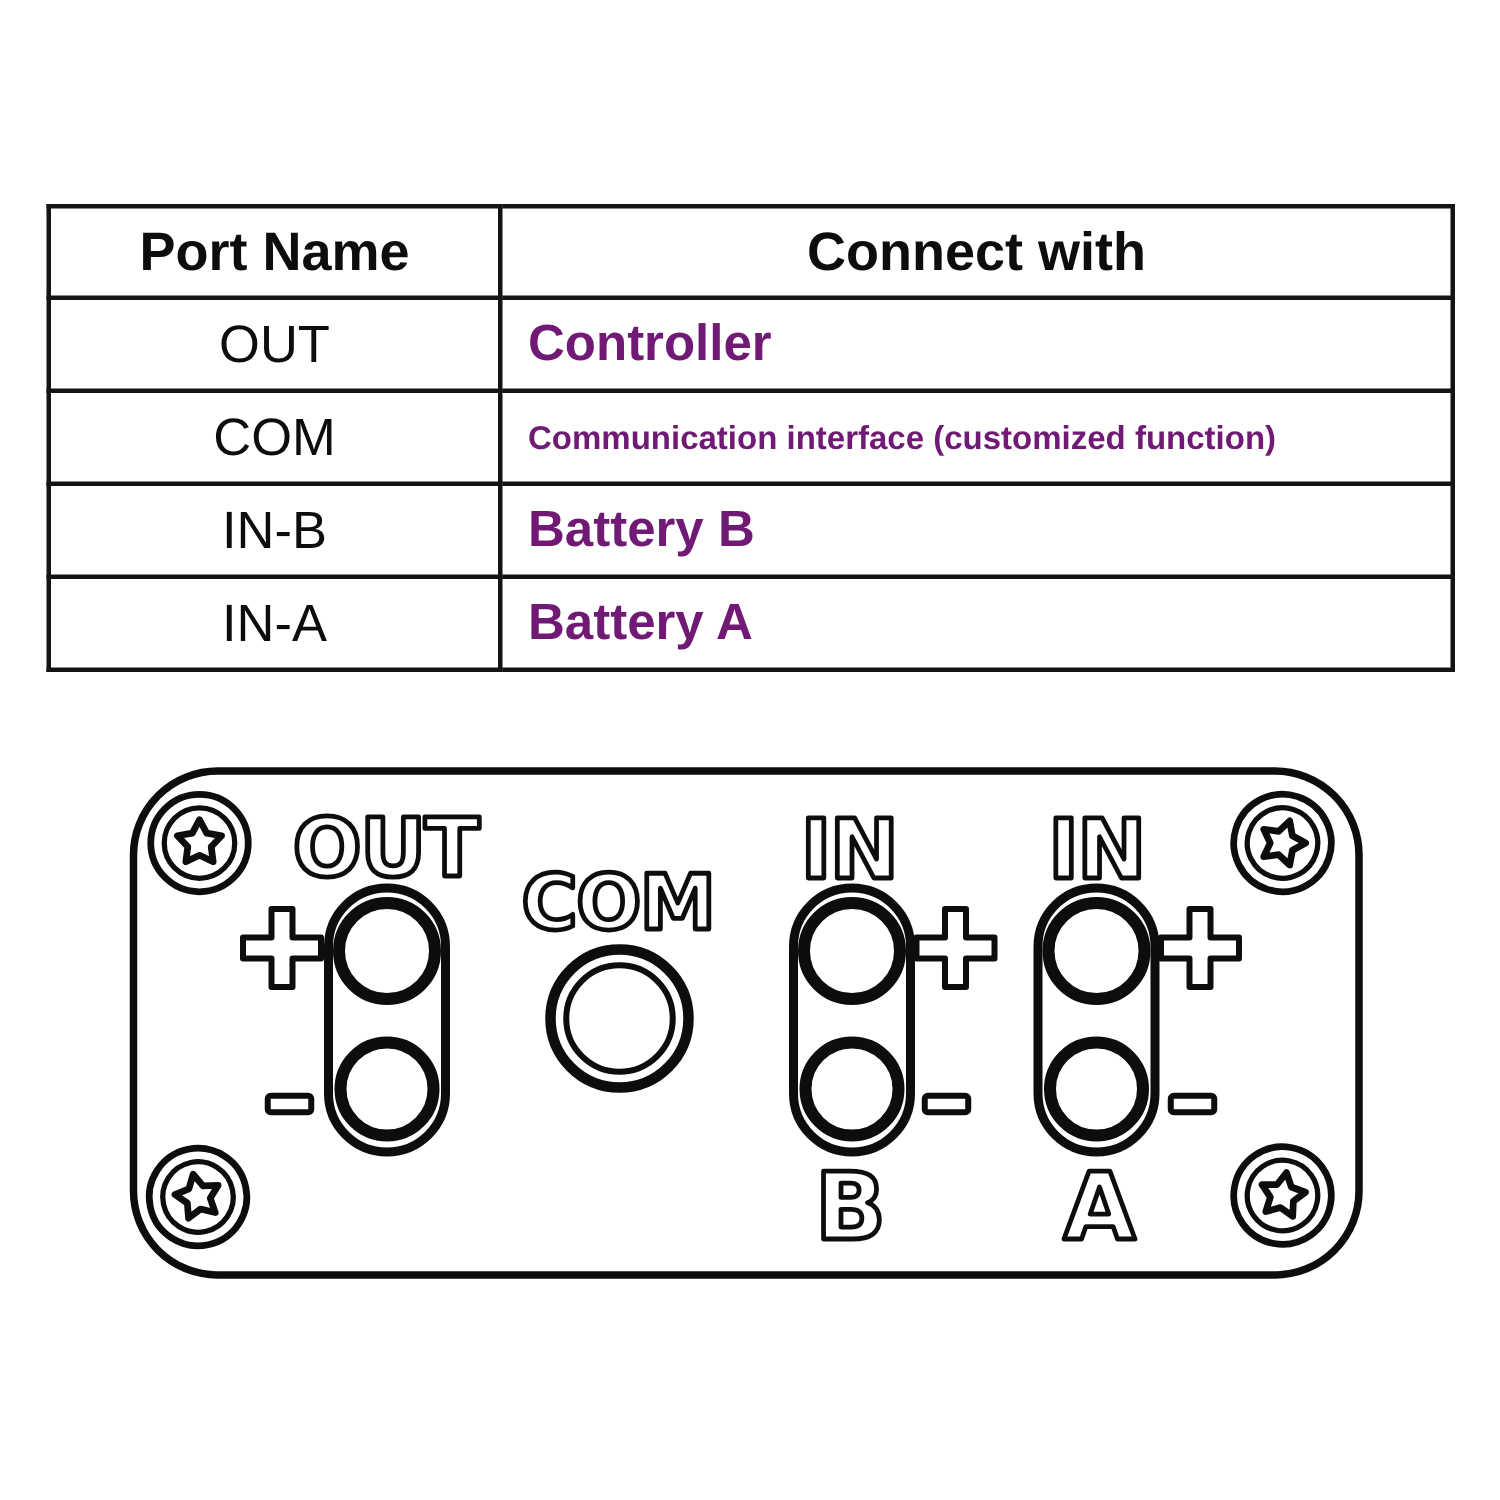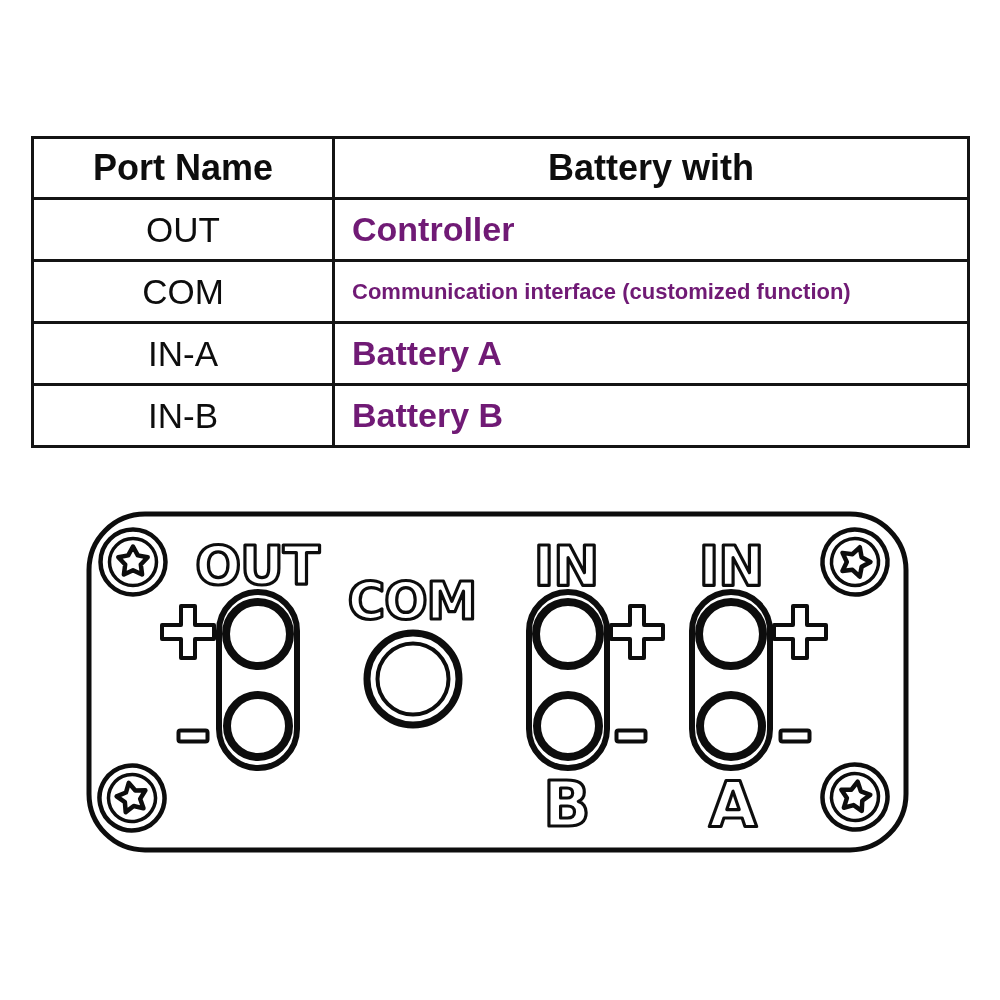--- a/index.html
+++ b/index.html
@@ -105,37 +105,37 @@
 <div id="canvas">
 
   <table class="port-table">
     <colgroup>
         <col class="c1">
         <col class="c2">
       </colgroup>
     <tbody>
         <tr class="hdr">
       <th>Port Name</th>
-      <th>Battery with</th>
+      <th>Connect with</th>
     </tr>
     <tr>
       <td class="cell-port">OUT</td>
       <td class="cell-connect">Controller</td>
     </tr>
     <tr>
       <td class="cell-port">COM</td>
       <td class="cell-connect small">Communication interface (customized function)</td>
     </tr>
     <tr>
+      <td class="cell-port">IN-B</td>
+      <td class="cell-connect">Battery B</td>
+    </tr>
+    <tr>
       <td class="cell-port">IN-A</td>
       <td class="cell-connect">Battery A</td>
-    </tr>
-    <tr>
-      <td class="cell-port">IN-B</td>
-      <td class="cell-connect">Battery B</td>
     </tr>
   </tbody>
     </table>
 
   <svg id="diagram-svg" viewBox="0 0 1000 1000">
 
     <rect class="panel-stroke" x="89" y="514" width="817" height="336" rx="56"></rect>
 
     <g transform="translate(133,562)">
       <circle class="ring-heavy" r="32.5" stroke-width="4.5"></circle>

